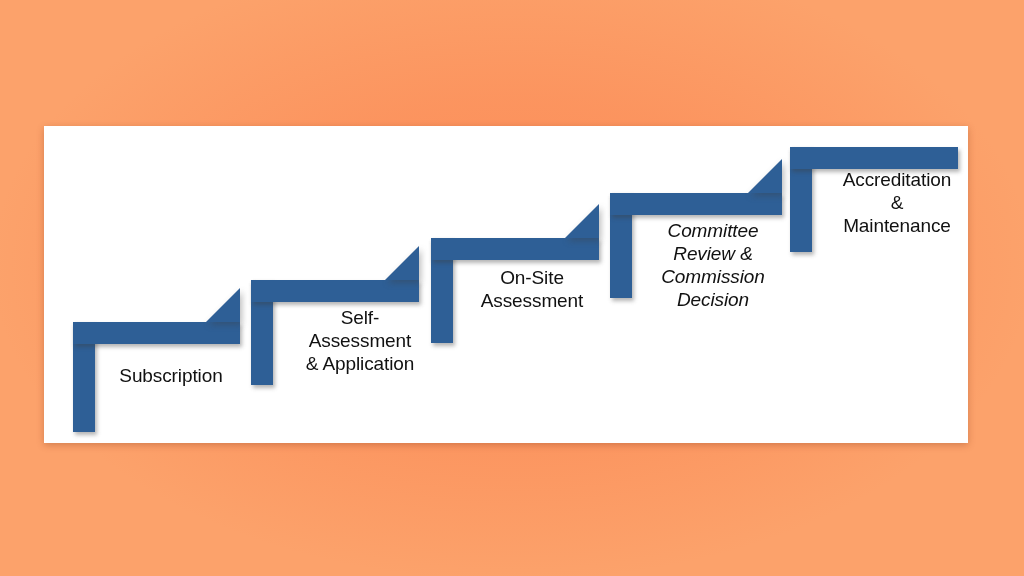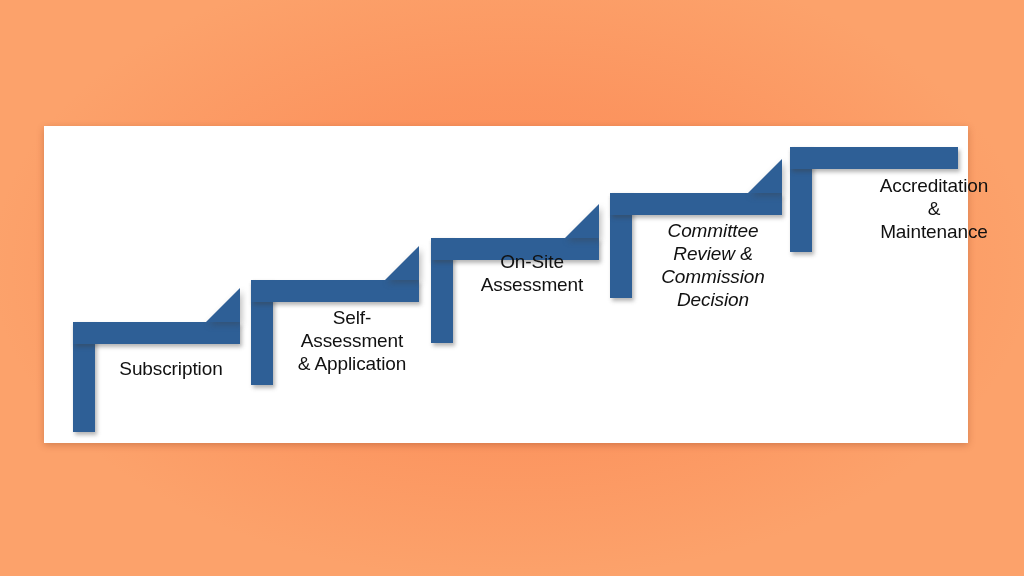--- a/index.html
+++ b/index.html
@@ -95,59 +95,59 @@
 <div id="slide">
 
   <div id="panel">
 
     <div class="step" style="left:29px; top:196px;">
       <div class="riser" style="height:110px;"></div>
       <div class="tread" style="width:167px;"></div>
       <div class="wedge" style="left:133px; top:-34px;
                   border-left:34px solid transparent;
                   border-bottom:34px solid #2E5F96;"></div>
-      <div class="caption" style="left:22px; top:35px; width:152px;">Subscription</div>
+      <div class="caption" style="left:22px; top:42px; width:152px;">Subscription</div>
     </div>
 
     <div class="step" style="left:207px; top:154px;">
       <div class="riser" style="height:105px;"></div>
       <div class="tread" style="width:168px;"></div>
       <div class="wedge" style="left:134px; top:-34px;
                   border-left:34px solid transparent;
                   border-bottom:34px solid #2E5F96;"></div>
-      <div class="caption" style="left:22px; top:26px; width:158px;">Self-
+      <div class="caption" style="left:22px; top:26px; width:158px;padding-left:8px;">Self-
 Assessment
 &amp; Application</div>
     </div>
 
     <div class="step" style="left:387px; top:112px;">
       <div class="riser" style="height:105px;"></div>
       <div class="tread" style="width:168px;"></div>
       <div class="wedge" style="left:134px; top:-34px;
                   border-left:34px solid transparent;
                   border-bottom:34px solid #2E5F96;"></div>
-      <div class="caption" style="left:22px; top:12px; width:158px;">On-Site
+      <div class="caption" style="left:22px; top:28px; width:158px;">On-Site
 Assessment</div>
     </div>
 
     <div class="step" style="left:566px; top:67px;">
       <div class="riser" style="height:105px;"></div>
       <div class="tread" style="width:172px;"></div>
       <div class="wedge" style="left:138px; top:-34px;
                   border-left:34px solid transparent;
                   border-bottom:34px solid #2E5F96;"></div>
       <div class="caption" style="left:24px; top:26px; width:158px;font-style:italic;">Committee
 Review &amp;
 Commission
 Decision</div>
     </div>
 
     <div class="step" style="left:746px; top:21px;">
       <div class="riser" style="height:105px;"></div>
       <div class="tread" style="width:168px;"></div>
-      <div class="caption" style="left:24px; top:27px; width:166px;margin-left:37px;">Accreditation
+      <div class="caption" style="left:24px; top:21px; width:166px;">Accreditation
 &amp;
 Maintenance</div>
     </div>
 
   </div>
 
 </div>
 
 </body></html>

